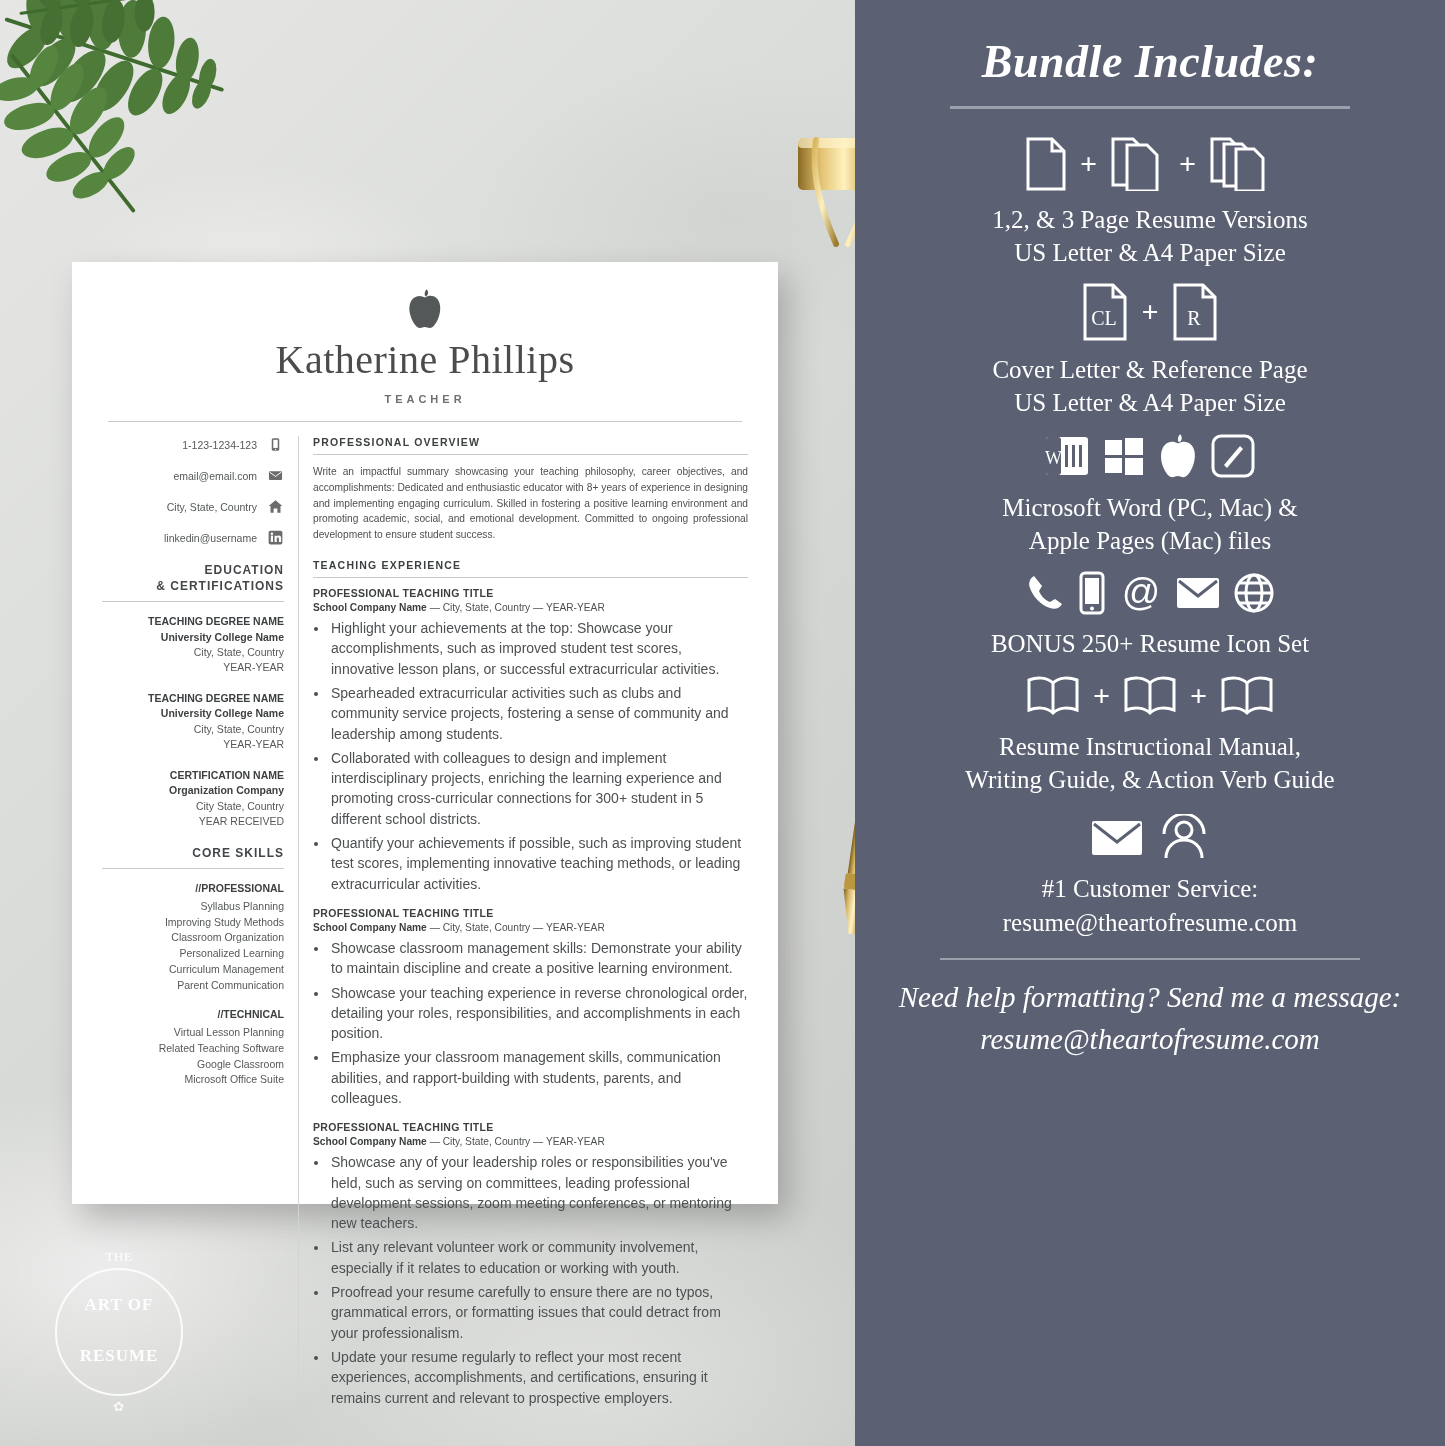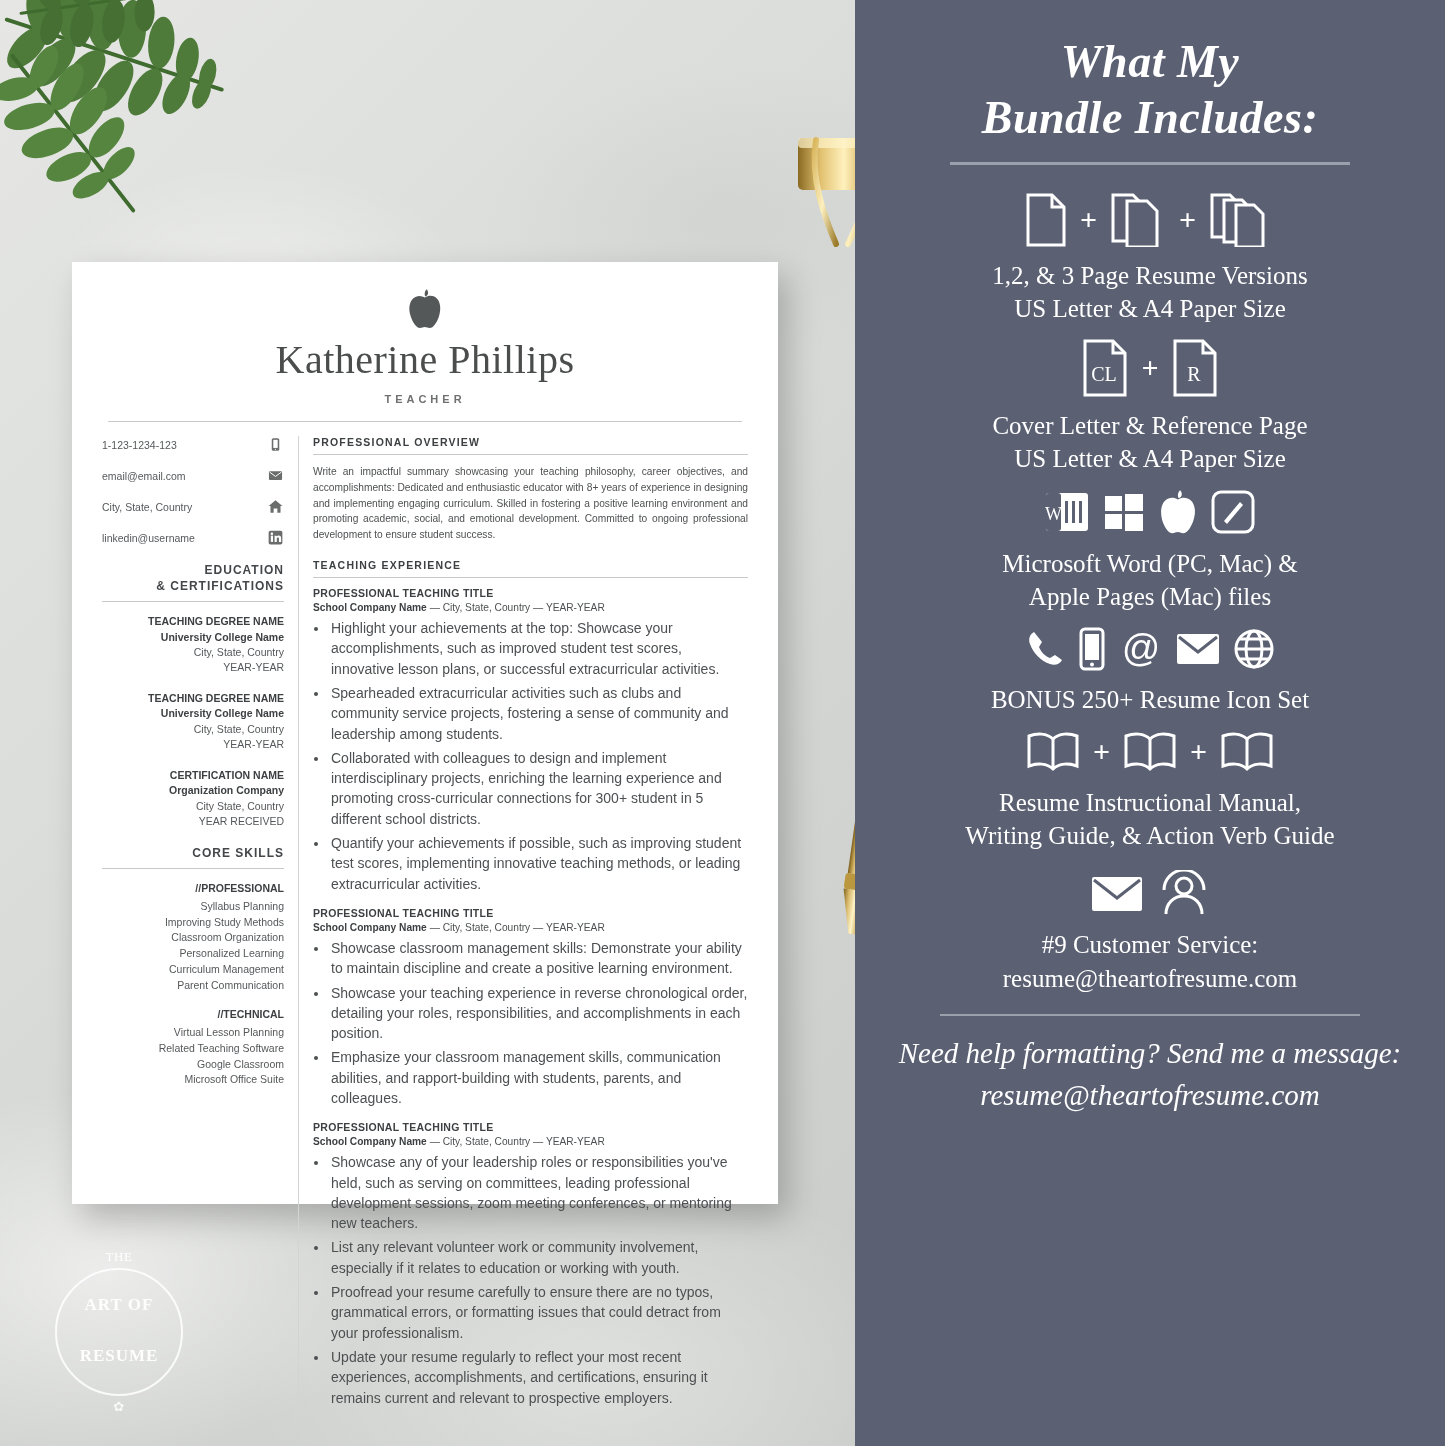--- a/index.html
+++ b/index.html
@@ -80,21 +80,21 @@
     margin-top: 10px; font-weight: 600;
   }
   .top-rule { border-top: 1px solid #c8cac9; margin: 16px 6px 0 6px; }
 
   .columns { display: flex; margin-top: 14px; }
   .col-left { width: 196px; padding-right: 14px; }
   .col-divider { width: 1px; background: #d2d4d3; margin: 0 14px 0 0; }
   .col-right { flex: 1; }
 
   .contact-row {
-    display: flex; align-items: center; justify-content: space-between;
+    display: flex; align-items: center; justify-content: flex-end;
     gap: 10px; margin-bottom: 14px;
   }
   .contact-text { font-size: 10.5px; color: #55585a; }
   .contact-ico {
     width: 17px; height: 17px; flex: 0 0 17px;
     display: flex; align-items: center; justify-content: center;
     color: #6a6d6c;
   }
   .contact-ico svg { width: 15px; height: 15px; }
 
@@ -413,21 +413,20 @@
     <div class="watermark">
       <div class="wm1">THE</div>
       <div class="wm2">ART OF</div>
       <div class="wm3">RESUME</div>
       <div class="wmleaf">✿</div>
     </div>
   </div>
 
   <div class="right-panel">
     <div class="rp-title">
-      <div>What My</div>
       <div>Bundle Includes:</div>
     </div>
     <div class="rp-hr"></div>
 
     <div class="feature">
       <div class="icons">
         <span>
           <svg width="44" height="54" viewBox="0 0 44 54">
               <path d="M4 2 h24 l12 12 v38 H4 Z" fill="none" stroke="#fff" stroke-width="3"></path>
               <path d="M28 2 v12 h12" fill="none" stroke="#fff" stroke-width="3"></path>
@@ -595,21 +594,21 @@
         </span>
         <span>
           <svg width="52" height="48" viewBox="0 0 52 48">
               <circle cx="26" cy="16" r="8" fill="none" stroke="#fff" stroke-width="3"></circle>
               <path d="M8 44 c0-11 8-18 18-18 s18 7 18 18" fill="none" stroke="#fff" stroke-width="3"></path>
               <path d="M6 20 a20 20 0 0 1 40 0" fill="none" stroke="#fff" stroke-width="3"></path>
             </svg>
         </span>
       </div>
       <div class="caption">
-        <div>#9 Customer Service:</div>
+        <div>#1 Customer Service:</div>
         <div>resume@theartofresume.com</div>
       </div>
     </div>
 
     <div class="rp-hr bottom"></div>
 
     <div class="footer-note">
       <div>Need help formatting? Send me a message:</div>
       <div>resume@theartofresume.com</div>
     </div>

